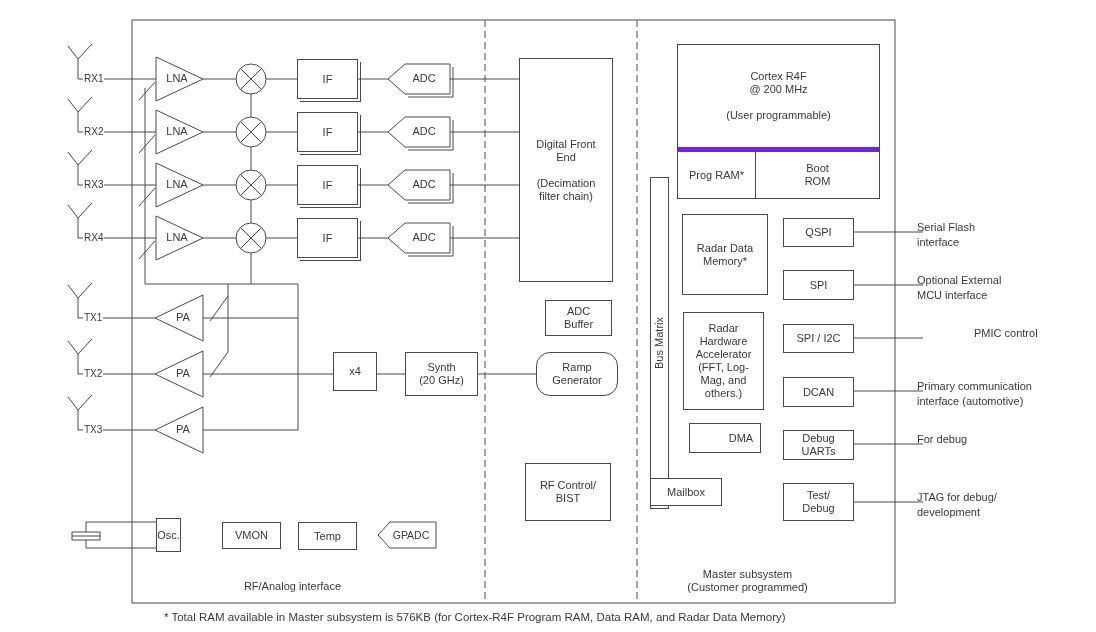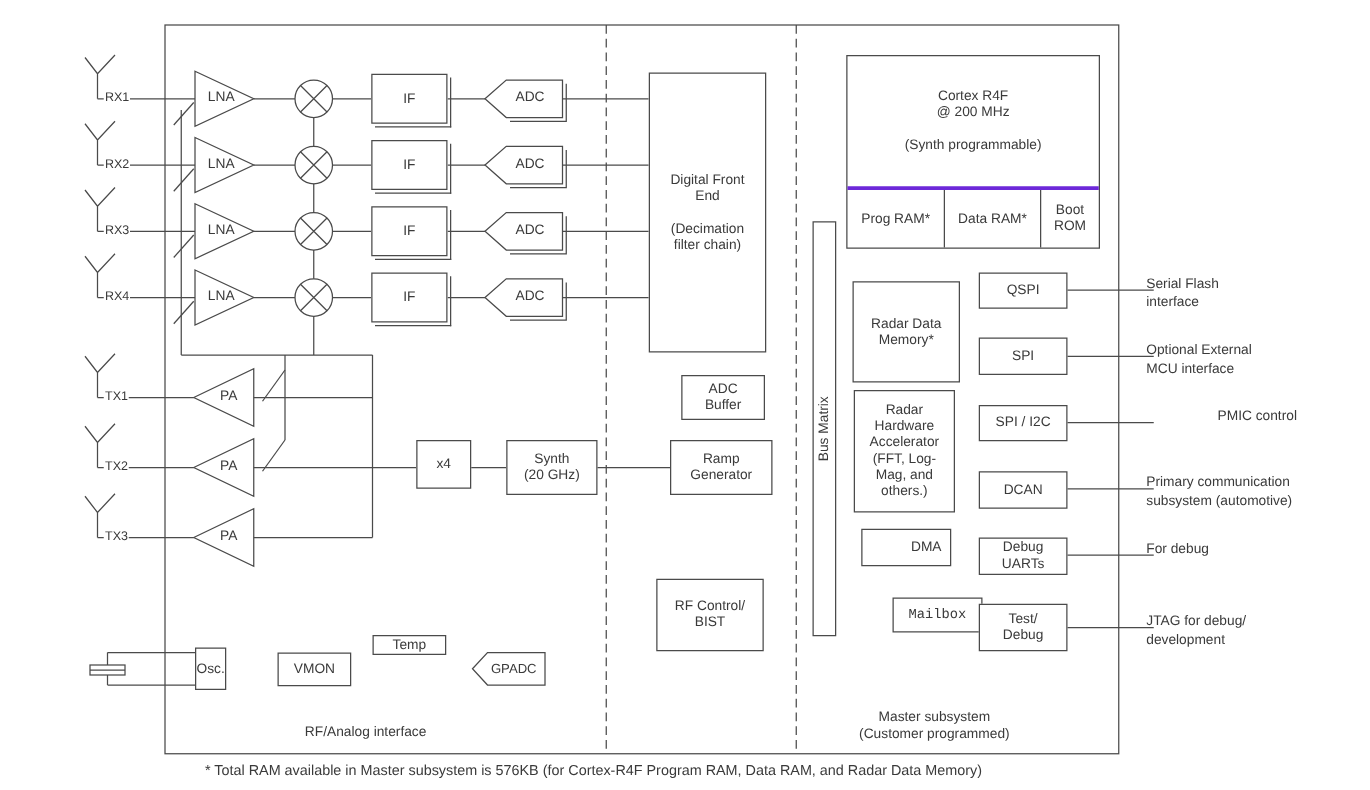--- a/index.html
+++ b/index.html
@@ -10,21 +10,21 @@
        display:flex;align-items:center;justify-content:center;text-align:center;
        font-size:11px;line-height:13px;color:#3a3a3a;white-space:pre-line;}
   .txt{position:absolute;display:flex;align-items:center;justify-content:center;
        text-align:center;font-size:11px;line-height:13px;color:#3a3a3a;white-space:pre-line;}
   .portlabel{position:absolute;background:#fff;font-size:10px;line-height:11px;
        color:#3a3a3a;padding:0 1px;}
   .annot{position:absolute;font-size:11px;line-height:15px;color:#3a3a3a;white-space:pre-line;}
   .shadowed::after{content:"";position:absolute;left:2px;top:2px;right:-4px;bottom:-4px;
        border-right:1px solid #4a4a4a;border-bottom:1px solid #4a4a4a;pointer-events:none;}
   .vtext{writing-mode:vertical-rl;transform:rotate(180deg);}
-  .cellrow{display:flex;border-top:3px solid #6d28d9;height:46px;}
+  .cellrow{display:flex;border-top:5px solid #6d28d9;height:46px;}
   .cell{display:flex;align-items:center;justify-content:center;text-align:center;
         white-space:pre-line;font-size:11px;line-height:13px;}
 </style>
 </head>
 <body>
 
 <div class="canvas">
 
   <svg width="1096" height="632" viewBox="0 0 1096 632" fill="none" stroke="#4a4a4a" stroke-width="1">
 
@@ -169,83 +169,82 @@
   <div class="txt" style="left:400px;top:178px;width:48px;">ADC</div>
   <div class="txt" style="left:400px;top:231px;width:48px;">ADC</div>
 
   <div class="txt" style="left:164px;top:311px;width:38px;">PA</div>
   <div class="txt" style="left:164px;top:367px;width:38px;">PA</div>
   <div class="txt" style="left:164px;top:423px;width:38px;">PA</div>
 
   <div class="box" style="left:333px;top:352px;width:44px;height:39px;">x4</div>
   <div class="box" style="left:405px;top:352px;width:73px;height:44px;">Synth
 (20 GHz)</div>
-  <div class="box" style="left:536px;top:352px;width:82px;height:44px;">Ramp
+  <div class="box" style="left:536px;top:352px;width:82px;height:44px;border-radius:14px;">Ramp
 Generator</div>
 
   <div class="box" style="left:519px;top:58px;width:94px;height:224px;">Digital Front
 End
 
 (Decimation
 filter chain)</div>
   <div class="box" style="left:545px;top:300px;width:67px;height:36px;">ADC
 Buffer</div>
   <div class="box" style="left:525px;top:463px;width:86px;height:58px;">RF Control/
 BIST</div>
 
   <div class="box" style="left:156px;top:518px;width:25px;height:34px;">Osc.</div>
   <div class="box" style="left:222px;top:522px;width:59px;height:27px;">VMON</div>
-  <div class="box" style="left:298px;top:508px;width:59px;height:16px;">Temp</div>
+  <div class="box" style="left:298px;top:522px;width:59px;height:28px;">Temp</div>
   <div class="txt" style="left:387px;top:529px;width:48px;font-size:10.5px;">GPADC</div>
 
   <div class="box" style="left:650px;top:177px;width:19px;height:332px;">
     <span class="vtext">Bus Matrix</span>
   </div>
 
   <div class="box" style="left:677px;top:44px;width:203px;height:155px;flex-direction:column;align-items:stretch;justify-content:flex-start;padding:0;">
     <div style="flex:1;display:flex;flex-direction:column;align-items:center;justify-content:center;gap:13px;">
       <div style="white-space:pre-line;text-align:center;">Cortex R4F
 @ 200 MHz</div>
-      <div style="white-space:pre-line;text-align:center;">(Synth programmable)</div>
+      <div style="white-space:pre-line;text-align:center;">(User programmable)</div>
     </div>
     <div class="cellrow">
       <div class="cell" style="width:77px;border-right:1px solid #4a4a4a;">Prog RAM*</div>
-      <div class="cell" style="width:76px;border-right:1px solid #4a4a4a;">Data RAM*</div>
       <div class="cell" style="flex:1;">Boot
 ROM</div>
     </div>
   </div>
 
-  <div class="box" style="left:682px;top:214px;width:86px;height:81px;margin-top:11px;">Radar Data
+  <div class="box" style="left:682px;top:214px;width:86px;height:81px;">Radar Data
 Memory*</div>
   <div class="box" style="left:683px;top:312px;width:81px;height:98px;">Radar
 Hardware
 Accelerator
 (FFT, Log-
 Mag, and
 others.)</div>
   <div class="box" style="left:689px;top:423px;width:72px;height:30px;padding-left:32px;">DMA</div>
-  <div class="box" style="left:714px;top:478px;width:72px;height:28px;font-family:Liberation Mono, monospace;">Mailbox</div>
+  <div class="box" style="left:650px;top:478px;width:72px;height:28px;">Mailbox</div>
 
   <div class="box" style="left:783px;top:218px;width:71px;height:29px;">QSPI</div>
   <div class="box" style="left:783px;top:270px;width:71px;height:30px;">SPI</div>
   <div class="box" style="left:783px;top:324px;width:71px;height:29px;">SPI / I2C</div>
   <div class="box" style="left:783px;top:377px;width:71px;height:30px;">DCAN</div>
   <div class="box" style="left:783px;top:430px;width:71px;height:30px;">Debug
 UARTs</div>
   <div class="box" style="left:783px;top:483px;width:71px;height:38px;">Test/
 Debug</div>
 
   <div class="annot" style="left:917px;top:220px;width:176px;">Serial Flash
 interface</div>
   <div class="annot" style="left:917px;top:273px;width:176px;">Optional External
 MCU interface</div>
   <div class="annot" style="left:962px;top:326px;width:176px;padding-left:12px;">PMIC control</div>
   <div class="annot" style="left:917px;top:379px;width:176px;">Primary communication
-subsystem (automotive)</div>
+interface (automotive)</div>
   <div class="annot" style="left:917px;top:432px;width:176px;">For debug</div>
   <div class="annot" style="left:917px;top:490px;width:176px;">JTAG for debug/
 development</div>
 
   <div class="txt" style="left:190px;top:580px;width:205px;">RF/Analog interface</div>
   <div class="txt" style="left:645px;top:568px;width:205px;">Master subsystem
 (Customer programmed)</div>
 
   <div class="annot" style="left:164px;top:611px;width:860px;font-size:11.5px;line-height:13px;">* Total RAM available in Master subsystem is 576KB (for Cortex-R4F Program RAM, Data RAM, and Radar Data Memory)</div>
 

